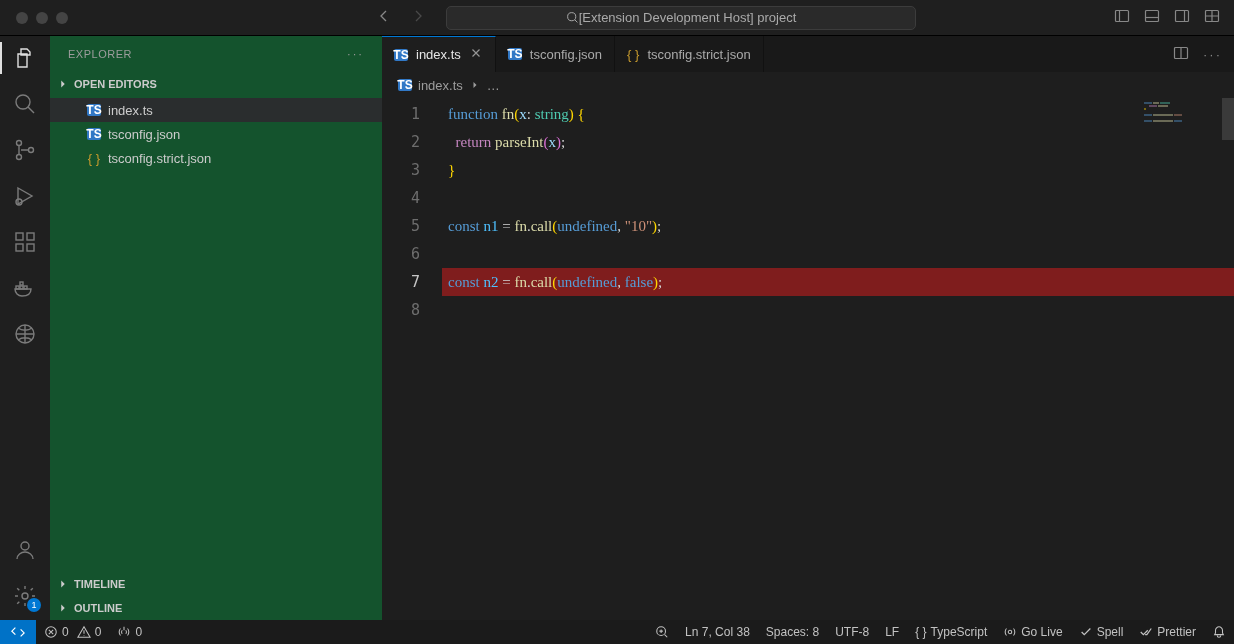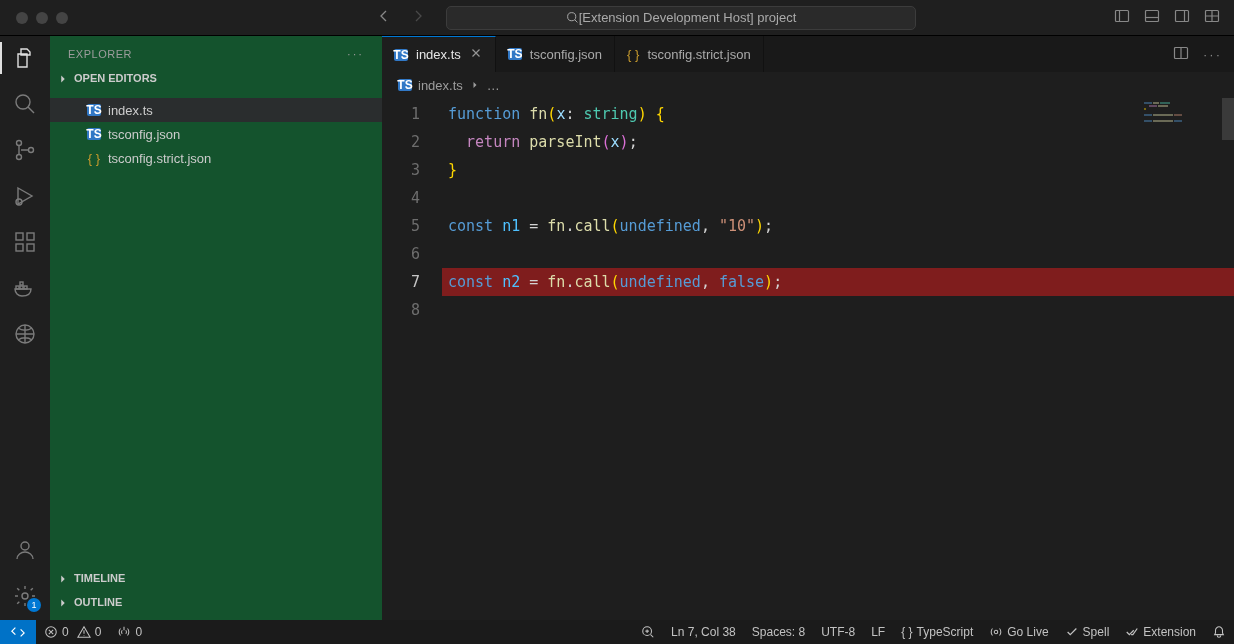--- a/index.html
+++ b/index.html
@@ -83,20 +83,21 @@
     align-items: center;
     padding: 0 18px;
     color: #9d9d9d;
     font-size: 11px;
     letter-spacing: 0.5px;
     justify-content: space-between;
   }
   .section-hdr {
     height: 24px;
     display: flex;
+    align-items: center;
     gap: 4px;
     padding: 0 6px;
     color: #ccc;
     font-size: 11px;
     font-weight: 600;
     cursor: pointer;
   }
   .section-hdr svg { width: 14px; height: 14px; }
   .tree { padding: 2px 0; }
   .tree-row {
@@ -130,21 +131,21 @@
   .tabs-actions { margin-left: auto; display: flex; align-items: center; gap: 14px; padding-right: 12px; color: #888; }
   .tabs-actions svg { width: 16px; height: 16px; }
 
   .breadcrumb {
     height: 26px; display: flex; align-items: center; gap: 6px;
     padding-left: 16px; font-size: 13px; color: #9d9d9d;
   }
 
   .code-area { flex: 1; display: flex; position: relative; font-family: Menlo, Consolas, monospace; font-size: 15px; }
   .gutter { width: 60px; text-align: right; padding-right: 22px; color: #6e6e6e; padding-top: 2px; line-height: 28px; }
-  .code { flex: 1; white-space: pre; padding-top: 2px; line-height: 28px; }
+  .code { flex: 1; white-space: pre; padding-top: 2px; line-height: 28px; font-family: Liberation Serif, serif; }
   .code .line { height: 28px; padding-left: 6px; }
   .code .line.current { background: #7f1d1d; }
   .gutter .ln.current { color: #c6c6c6; }
   .tok-kw { color: #569cd6; }
   .tok-kw2 { color: #c586c0; }
   .tok-fn { color: #dcdcaa; }
   .tok-var { color: #9cdcfe; }
   .tok-type { color: #4ec9b0; }
   .tok-const { color: #569cd6; }
   .tok-str { color: #ce9178; }
@@ -490,20 +491,20 @@
   <div class="sb-item">
     <svg viewBox="0 0 16 16" fill="none" stroke="currentColor" stroke-width="1.4">
         <path d="M3 8l3 3 7-7"></path>
       </svg>
     <span>Spell</span>
   </div>
   <div class="sb-item">
     <svg viewBox="0 0 16 16" fill="none" stroke="currentColor" stroke-width="1.4">
         <path d="M2 8l3 3 5-5M7 11l2 0 5-7"></path>
       </svg>
-    <span>Extension</span>
+    <span>Prettier</span>
   </div>
   <div class="sb-item">
     <svg viewBox="0 0 16 16" fill="none" stroke="currentColor" stroke-width="1.2">
         <path d="M8 2c-2 0-4 2-4 4v3l-1 2h10l-1-2V6c0-2-2-4-4-4zM6 12c0 1 1 2 2 2s2-1 2-2"></path>
       </svg>
   </div>
 </div>
 
 </body></html>

